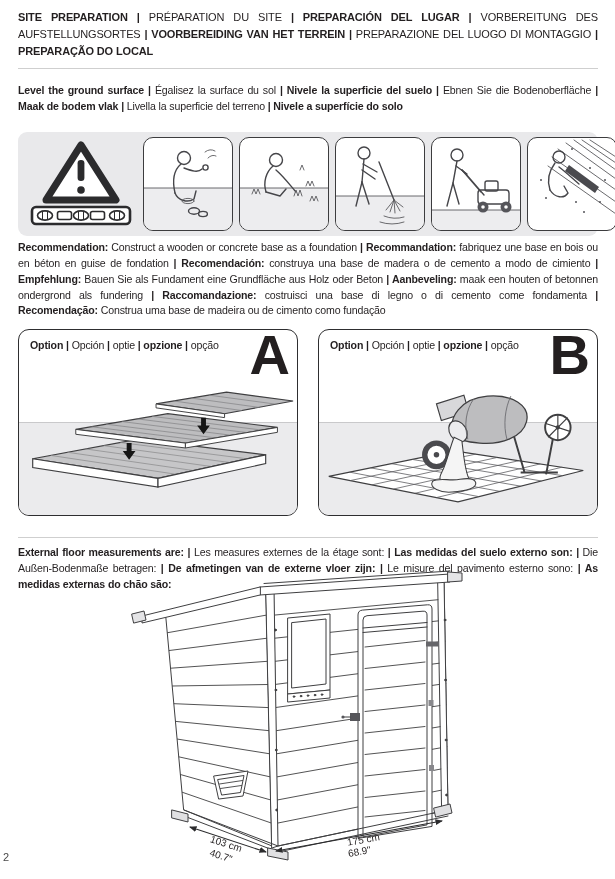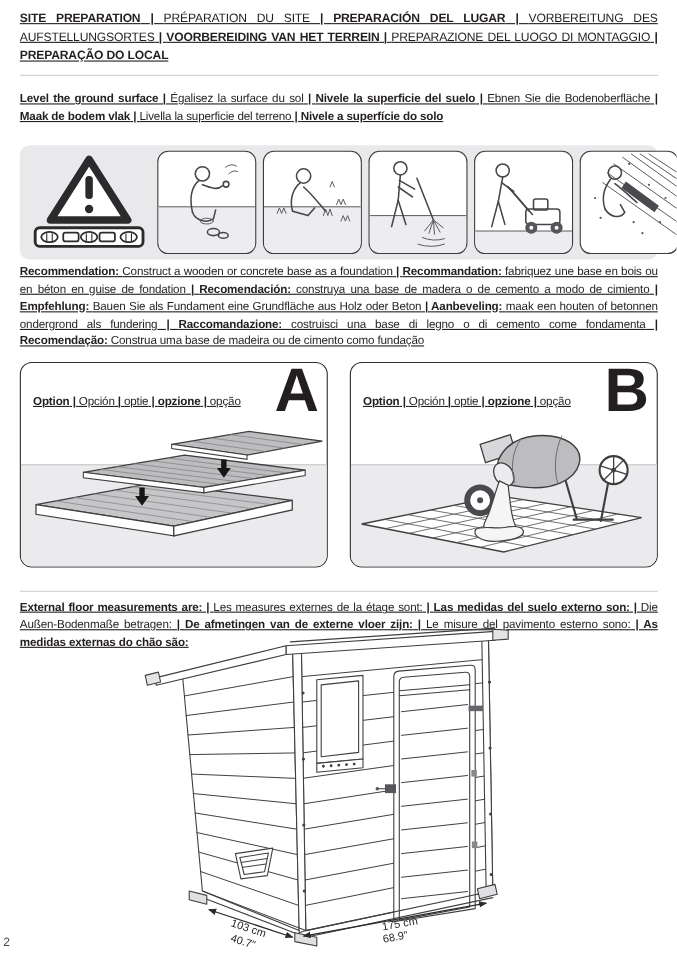--- a/index.html
+++ b/index.html
@@ -3,21 +3,21 @@
 <meta charset="utf-8">
 <style>
   html,body{margin:0;padding:0;}
   body{
     width:615px;height:879px;position:relative;overflow:hidden;
     background:#ffffff;color:#231f20;
     font-family:"Liberation Sans","DejaVu Sans",sans-serif;
     -webkit-font-smoothing:antialiased;
   }
   .content{padding:0 17px 0 18px;}
-  .rich{font-size:10.6px;line-height:1.5;text-align:justify;letter-spacing:-0.15px;margin:0;text-decoration:underline;}
+  .rich{font-size:10.6px;line-height:1.5;text-align:justify;letter-spacing:-0.15px;margin:0;}
   .rich .b{font-weight:bold;}
   .rich .sep{font-weight:bold;}
   .head{margin-top:9px;font-size:11px;line-height:1.55;}
   .hr{height:1px;background:#cfcfcf;margin-top:8px;}
   .level-block{margin-top:14px;}
   
   .strip{
     margin-top:17px;height:104px;background:#e9e9eb;border-radius:9px;
     display:flex;align-items:center;gap:6px;padding:0 7px;box-sizing:border-box;
   }
@@ -29,21 +29,21 @@
   .panel svg{display:block;width:100%;height:100%;}
   .ln{stroke:#46464a;fill:none;stroke-width:1.4;stroke-linecap:round;stroke-linejoin:round;}
   .lnthin{stroke:#5a5a5e;fill:none;stroke-width:.9;stroke-linecap:round;}
   .reco{margin-top:4px;}
   
   .options{margin-top:10px;display:flex;gap:20px;}
   .opt{
     position:relative;flex:1;height:187px;border:1.6px solid #2e2e30;border-radius:11px;
     overflow:hidden;background:#fff;box-sizing:border-box;
   }
-  .opt-head{position:absolute;top:8px;left:11px;right:64px;text-align:left;margin-top:20px;}
+  .opt-head{position:absolute;top:8px;left:11px;right:64px;text-align:left;}
   .opt-letter{
     position:absolute;top:-7px;right:9px;font-size:56px;font-weight:bold;line-height:1.15;
     letter-spacing:-2px;
   }
   .opt-ground{position:absolute;left:0;right:0;bottom:0;height:92px;background:#ebebed;border-top:1px solid #c9c9cb;}
   .opt-art{position:absolute;left:0;bottom:2px;width:100%;height:132px;}
   .measure-block{margin-top:7px;}
   .shed{position:absolute;left:126px;top:570px;width:368px;height:302px;}
   .shed text{font-family:"Liberation Sans","DejaVu Sans",sans-serif;font-size:10px;fill:#231f20;}
   .pagenum{position:absolute;left:3px;bottom:16px;font-size:11px;color:#4a4a4a;}

